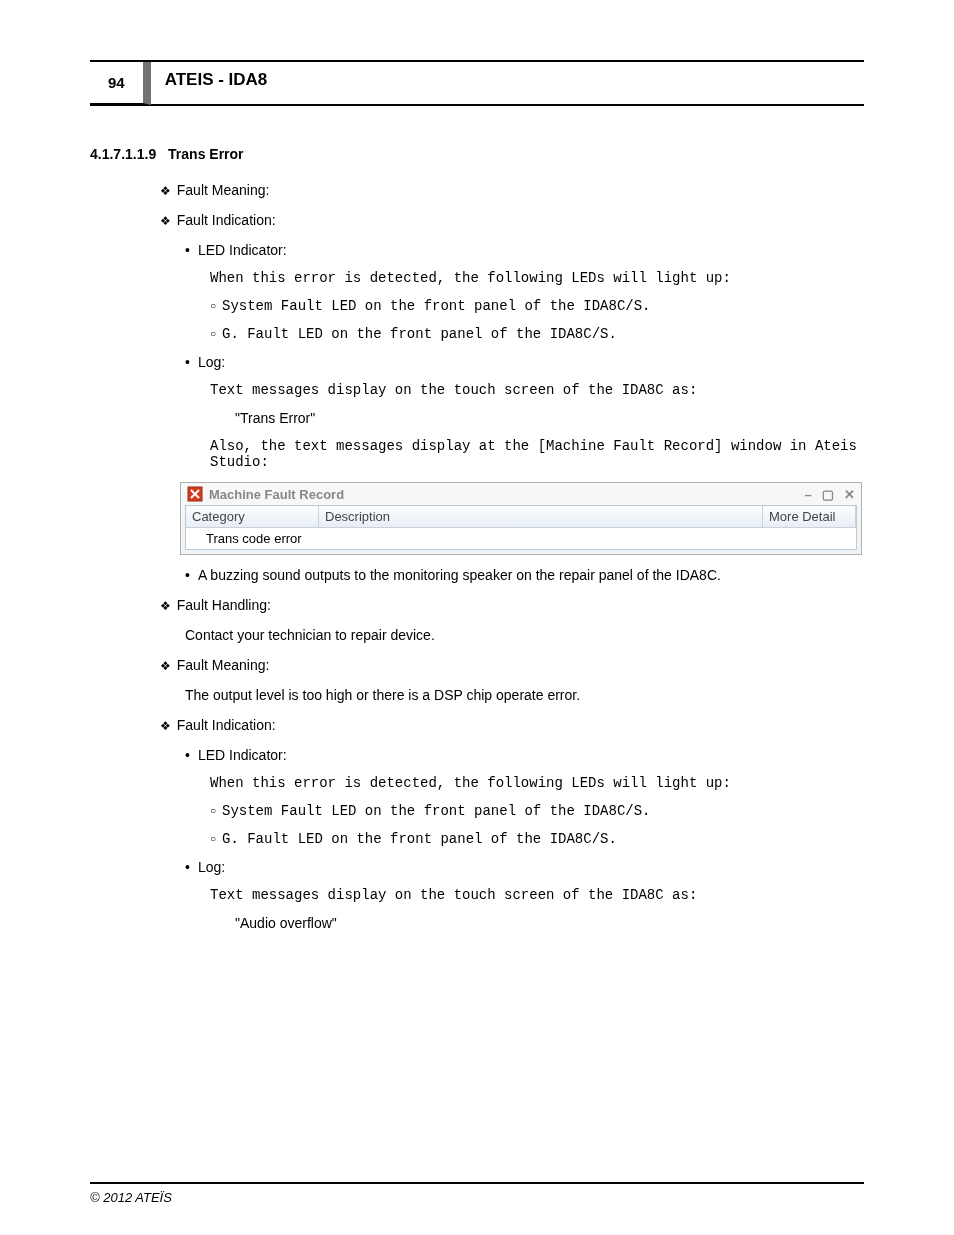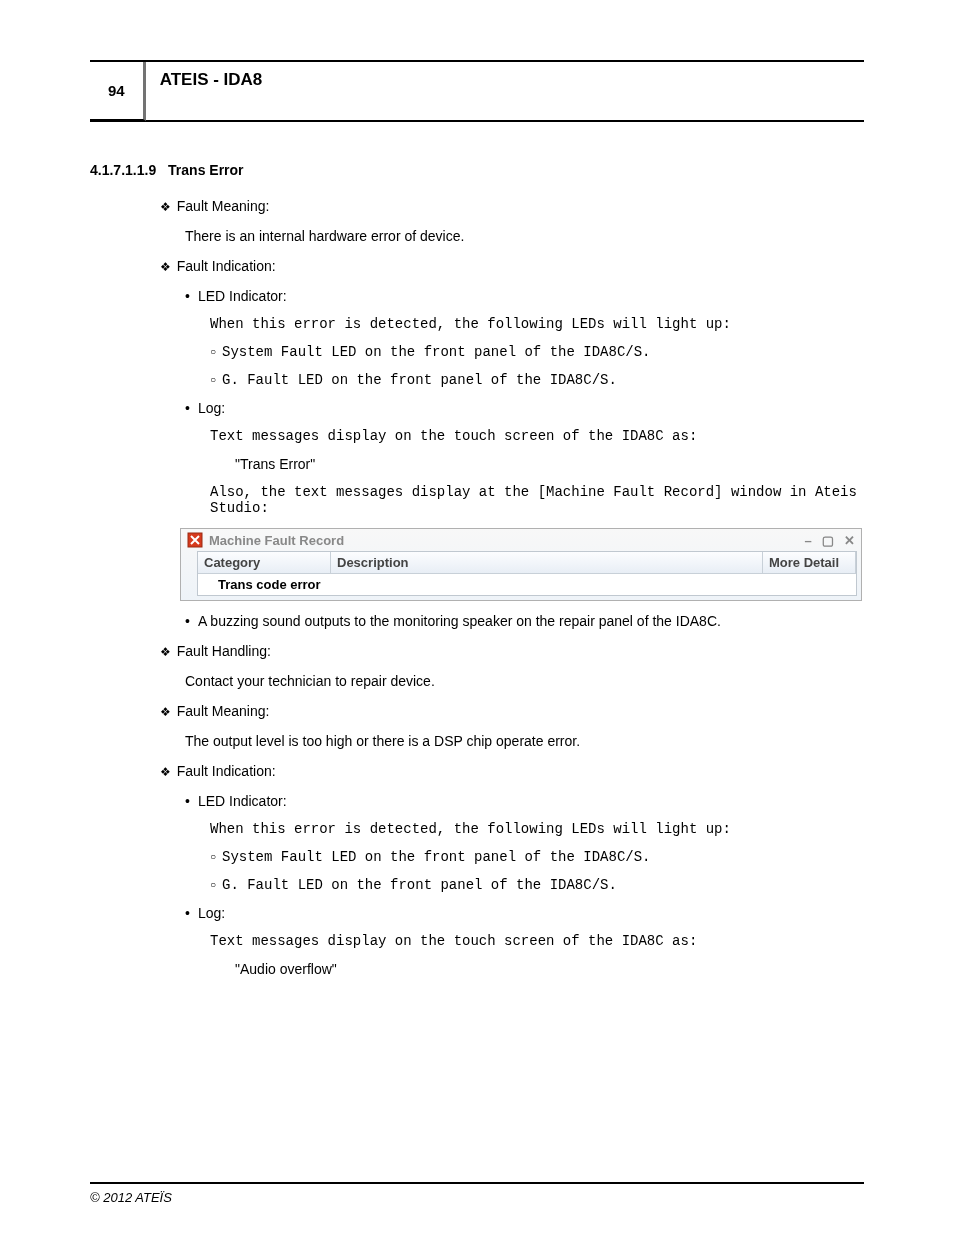--- a/index.html
+++ b/index.html
@@ -18,24 +18,24 @@
     position: relative;
   }
   .header-wrap {
     margin-bottom: 40px;
   }
   .header-line-top {
     border-top: 2px solid #000;
     display: flex;
   }
   .page-num-box {
-    border-right: 3px solid #737373;
+    border-right: 8px solid #737373;
     border-bottom: 2px solid #000;
     font-weight: bold;
-    padding: 20px 18px;
+    padding: 12px 18px;
     font-size: 15px;
   }
   .header-title {
     font-weight: bold;
     padding: 8px 14px;
     font-size: 17px;
   }
   .header-underline {
     border-top: 2px solid #000;
     margin-top: -1px;
@@ -114,24 +114,23 @@
     flex: 1;
     color: #888;
   }
   .fw-btns {
     display: flex;
     gap: 10px;
     color: #888;
     font-size: 13px;
   }
   .fw-inner {
-    margin: 0 4px 4px 16px;
+    margin: 0 4px 4px 4px;
     background: #fff;
     border: 1px solid #c0c8d0;
-    font-weight: bold;
   }
   .fw-head {
     display: flex;
     border-bottom: 1px solid #c8d0d8;
     background: linear-gradient(#fcfdff, #e8eef5);
   }
   .fw-head .col {
     padding: 3px 6px;
     border-right: 1px solid #c8d0d8;
     color: #444;
@@ -169,21 +168,20 @@
     </div>
     <div class="header-underline"></div>
   </div>
 
   <div class="section-heading">
     <span class="num">4.1.7.1.1.9</span>
     <span>Trans Error</span>
   </div>
 
   <div class="lvl1 diamond"><span>Fault Meaning:</span></div>
-  <div class="lvl2">There is an internal hardware error of device.</div>
 
   <div class="lvl1 diamond"><span>Fault Indication:</span></div>
 
   <div class="lvl2 bullet"><span>LED Indicator:</span></div>
   <div class="lvl3">When this error is detected, the following LEDs will light up:</div>
   <div class="lvl3 circ"><span>System Fault LED on the front panel of the IDA8C/S.</span></div>
   <div class="lvl3 circ"><span>G. Fault LED on the front panel of the IDA8C/S.</span></div>
 
   <div class="lvl2 bullet"><span>Log:</span></div>
   <div class="lvl3">Text messages display on the touch screen of the IDA8C as:</div>

